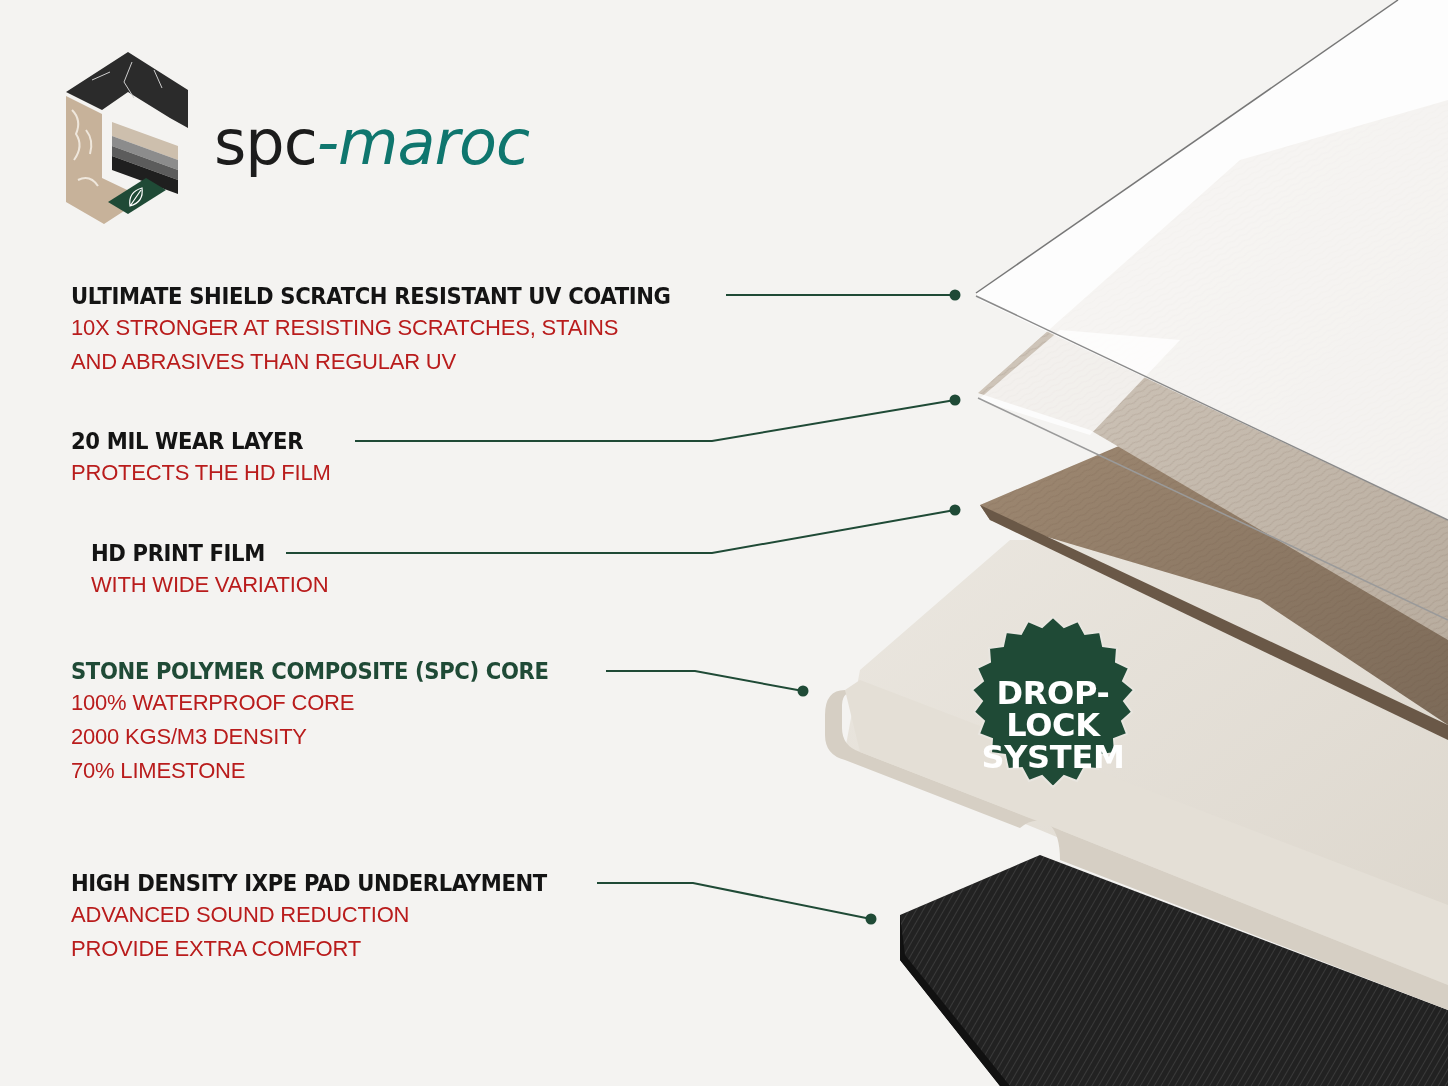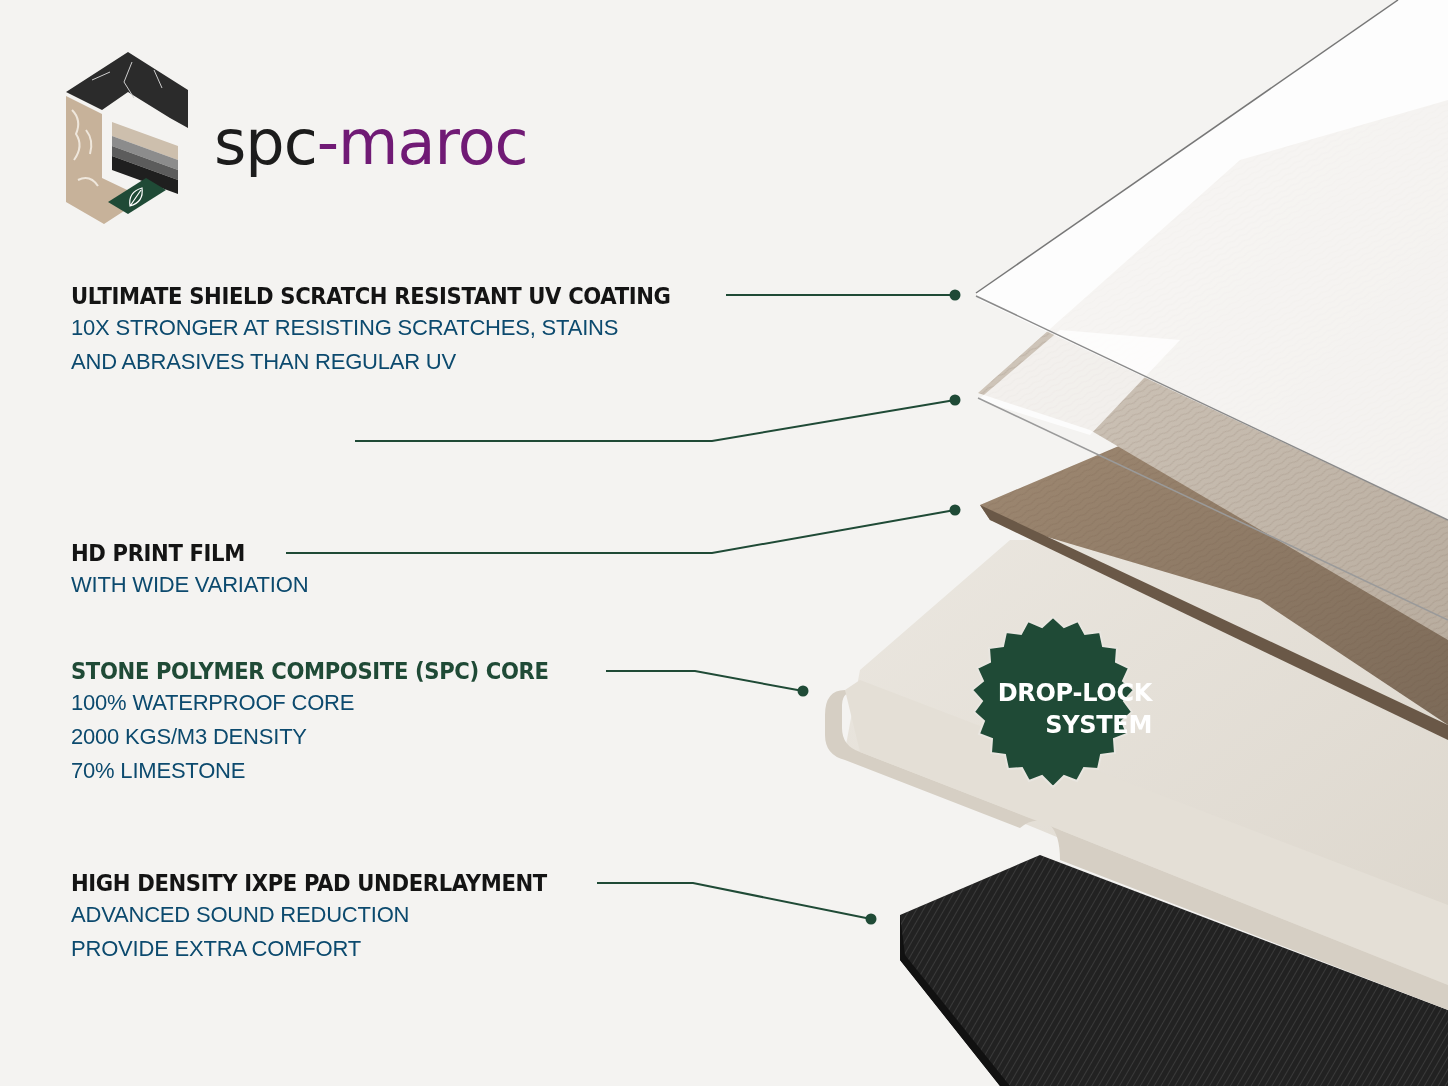--- a/index.html
+++ b/index.html
@@ -13,47 +13,47 @@
 
   
   .logo { position: absolute; left: 62px; top: 50px; width: 520px; height: 175px; }
   .logo-mark { position: absolute; left: 0; top: 0; width: 150px; height: 175px; }
   .logo-text {
     position: absolute; left: 152px; top: 62px;
     font-family: "DejaVu Sans", sans-serif;
     font-size: 62px; letter-spacing: -1px; line-height: 1;
   }
   .logo-text .a { color: #1c1c1c; }
-  .logo-text .b { color: #701a75; }
+  .logo-text .b { color: #0f766e; font-style: italic; }
 
   
   .block { position: absolute; left: 71px; }
   .title {
     font-family: "DejaVu Sans", sans-serif;
     font-weight: bold; font-size: 23px; color: #141414;
     letter-spacing: -0.4px; line-height: 30px; white-space: nowrap;
     transform: scaleX(0.92); transform-origin: left center;
   }
   .title.green { color: #1f4a36; }
   .desc {
     font-family: "Liberation Sans", sans-serif;
-    font-size: 22px; color: #0c4a6e; line-height: 34px;
+    font-size: 22px; color: #b91c1c; line-height: 34px;
     white-space: nowrap; letter-spacing: -0.2px;
   }
 
   svg.overlay { position: absolute; left: 0; top: 0; }
 
   .badge {
     position: absolute; left: 954px; top: 607px; width: 198px; height: 190px;
   }
   .badge-text {
     position: absolute; left: 0; right: 0; top: 70px;
-    text-align: right; color: #fff;
+    text-align: center; color: #fff;
     font-family: "DejaVu Sans", sans-serif; font-weight: bold;
-    font-size: 24px; line-height: 32px; letter-spacing: -0.3px;
+    font-size: 32px; line-height: 32px; letter-spacing: -0.3px;
   }
 </style>
 </head>
 <body>
 
 <div class="stage">
 
   <svg class="overlay" width="1448" height="1086" viewBox="0 0 1448 1086">
     <defs>
       <linearGradient id="wood1" x1="0" y1="0" x2="1" y2="1">
@@ -141,22 +141,26 @@
       <span class="a">spc</span><span class="b">-maroc</span>
     </div>
   </div>
 
   <div class="block" style="top:281px;">
     <div class="title">ULTIMATE SHIELD SCRATCH RESISTANT UV COATING</div>
     <div class="desc">10X STRONGER AT RESISTING SCRATCHES, STAINS</div>
     <div class="desc">AND ABRASIVES THAN REGULAR UV</div>
   </div>
 
+  <div class="block" style="top:426px;">
+    <div class="title">20 MIL WEAR LAYER</div>
+    <div class="desc">PROTECTS THE HD FILM</div>
+  </div>
 
-  <div class="block" style="top:538px;">
+  <div class="block" style="top:538px;margin-left:20px;">
     <div class="title">HD PRINT FILM</div>
     <div class="desc">WITH WIDE VARIATION</div>
   </div>
 
   <div class="block" style="top:656px;">
     <div class="title green">STONE POLYMER COMPOSITE (SPC) CORE</div>
     <div class="desc">100% WATERPROOF CORE</div>
     <div class="desc">2000 KGS/M3 DENSITY</div>
     <div class="desc">70% LIMESTONE</div>
   </div>

